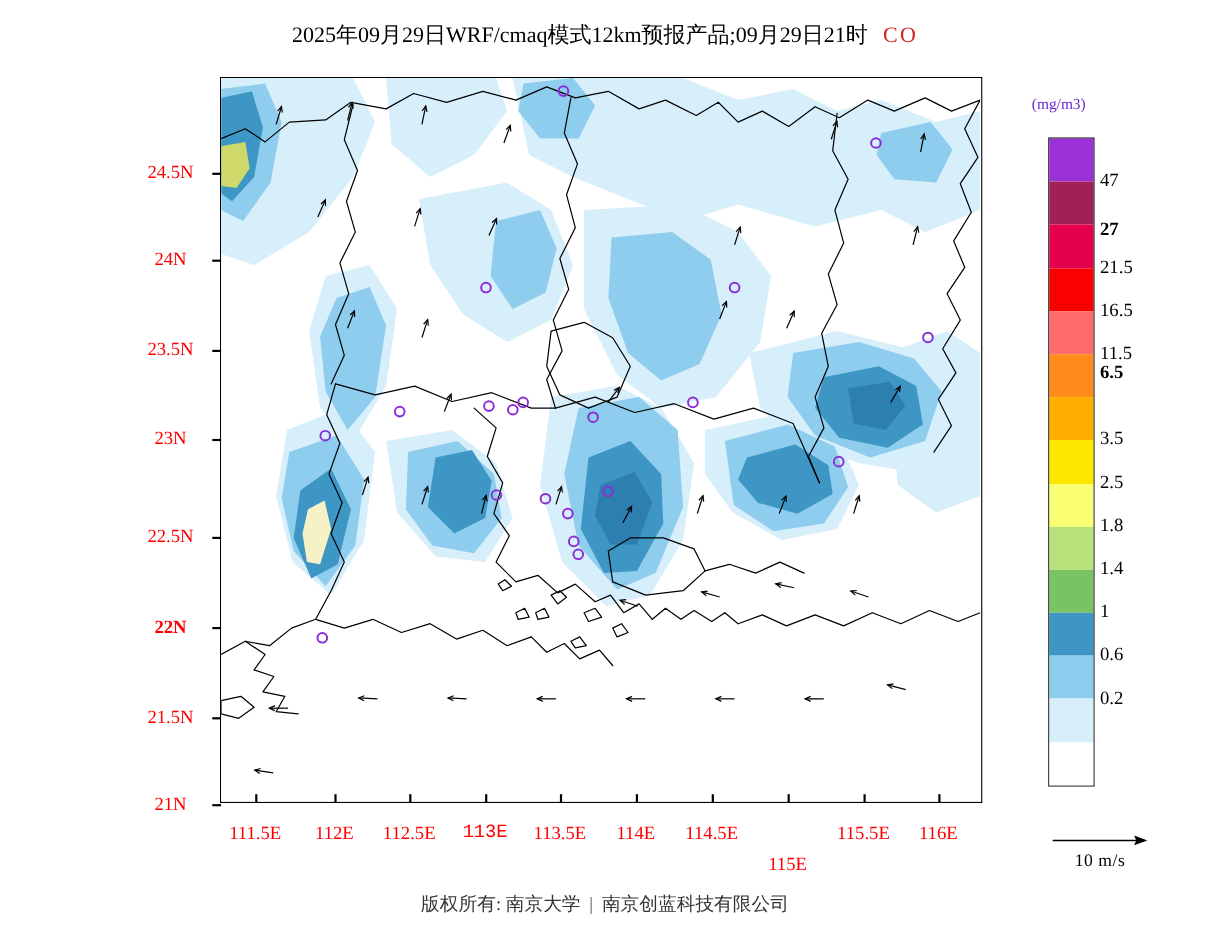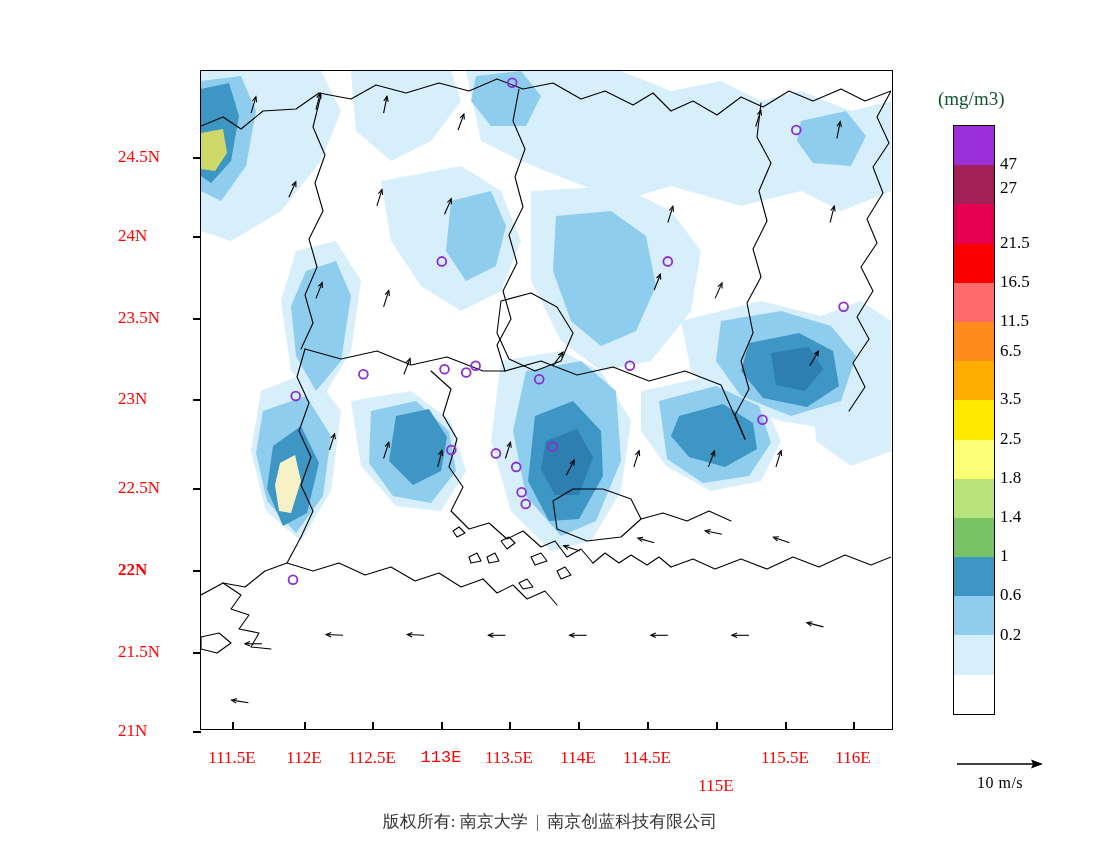--- a/index.html
+++ b/index.html
@@ -52,33 +52,33 @@
   }
   .map-svg { position: absolute; left: 0; top: 0; }
   
   .axis-label {
     position: absolute;
     color: #ff0000;
     font-size: 17px;
     font-family: "Liberation Serif", serif;
     white-space: nowrap;
   }
-  .ylab { text-align: left; transform: translateY(-50%); }
+  .ylab { text-align: center; transform: translateY(-50%); }
   .xlab { transform: translateX(-50%); }
   .tick {
     position: absolute;
     background: #000000;
   }
   
   .cb-units {
     position: absolute;
     left: 938px;
     top: 88px;
-    font-size: 19px;
-    color: #14532d;
+    font-size: 14px;
+    color: #6d28d9;
     white-space: nowrap;
   }
   .colorbar {
     position: absolute;
     left: 953px;
     top: 125px;
     width: 40px;
     height: 588px;
     border: 1px solid #000000;
     box-sizing: content-box;
@@ -125,20 +125,23 @@
     display: inline-block;
     margin: 0 8px;
     color: #555;
   }
 </style>
 </head>
 <body>
 
 <div id="root">
 
+  <div class="title">
+    <span>2025年09月29日WRF/cmaq模式12km预报产品;09月29日21时</span><span class="species">CO</span>
+  </div>
 
   <div class="map-frame">
     <svg class="map-svg" width="690" height="657" viewBox="0 0 690 657">
       <defs>
         <clipPath id="frameclip">
             <rect x="0" y="0" width="690" height="657"></rect>
           </clipPath>
       </defs>
       <g clip-path="url(#frameclip)">
 
@@ -404,25 +407,25 @@
       <div class="cb-cell" style="height: 39.2px; background: rgb(251, 255, 115);"></div>
       <div class="cb-cell" style="height: 39.2px; background: rgb(183, 227, 122);"></div>
       <div class="cb-cell" style="height: 39.2px; background: rgb(121, 195, 101);"></div>
       <div class="cb-cell" style="height: 39.2px; background: rgb(61, 150, 196);"></div>
       <div class="cb-cell" style="height: 39.2px; background: rgb(142, 205, 238);"></div>
       <div class="cb-cell" style="height: 39.2px; background: rgb(215, 238, 251);"></div>
       <div class="cb-cell" style="height: 39.2px; background: rgb(255, 255, 255);"></div>
     </div>
   <div id="colorbar-labels">
       <div class="cb-ticklabel" style="top: 164.2px;">47</div>
-      <div class="cb-ticklabel" style="top: 188px;">27</div>
+      <div class="cb-ticklabel" style="top: 209px; font-weight: bold;">27</div>
       <div class="cb-ticklabel" style="top: 242.6px;">21.5</div>
       <div class="cb-ticklabel" style="top: 281.8px;">16.5</div>
       <div class="cb-ticklabel" style="top: 321px;">11.5</div>
-      <div class="cb-ticklabel" style="top: 351px;">6.5</div>
+      <div class="cb-ticklabel" style="top: 339px; font-weight: bold;">6.5</div>
       <div class="cb-ticklabel" style="top: 399.4px;">3.5</div>
       <div class="cb-ticklabel" style="top: 438.6px;">2.5</div>
       <div class="cb-ticklabel" style="top: 477.8px;">1.8</div>
       <div class="cb-ticklabel" style="top: 517px;">1.4</div>
       <div class="cb-ticklabel" style="top: 556.2px;">1</div>
       <div class="cb-ticklabel" style="top: 595.4px;">0.6</div>
       <div class="cb-ticklabel" style="top: 634.6px; font-family: Liberation Serif, serif;">0.2</div>
     </div>
 
   <div class="windscale">

